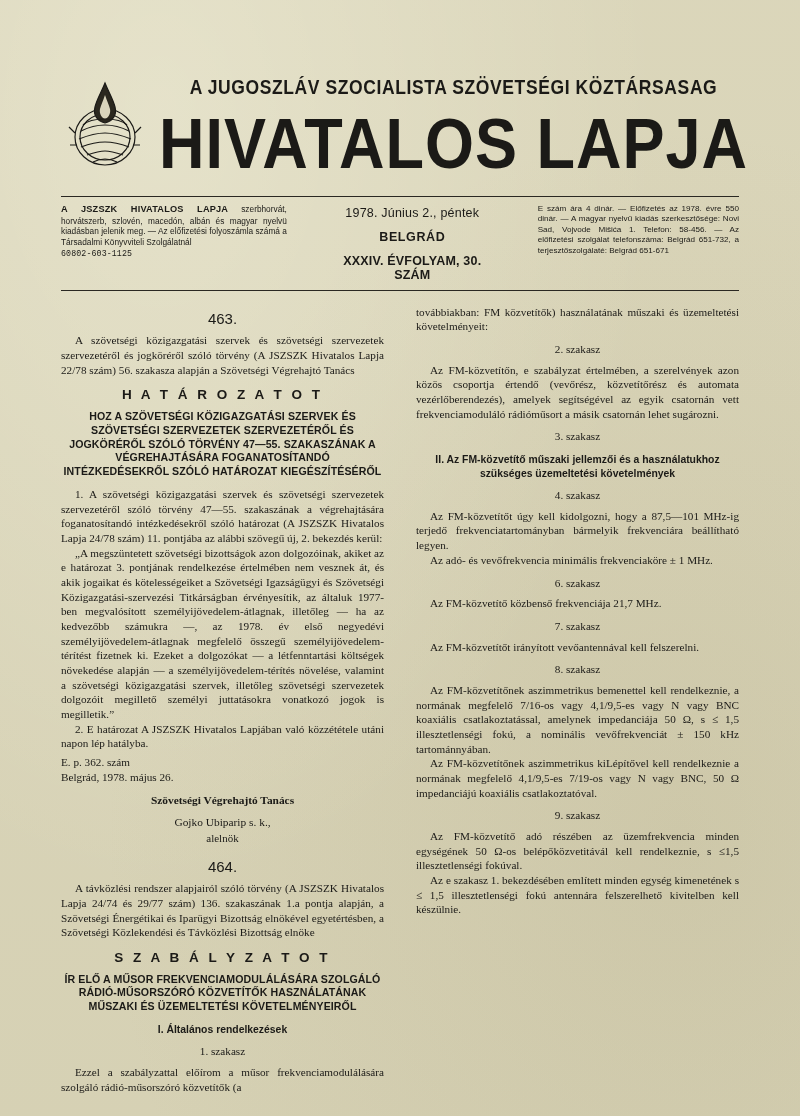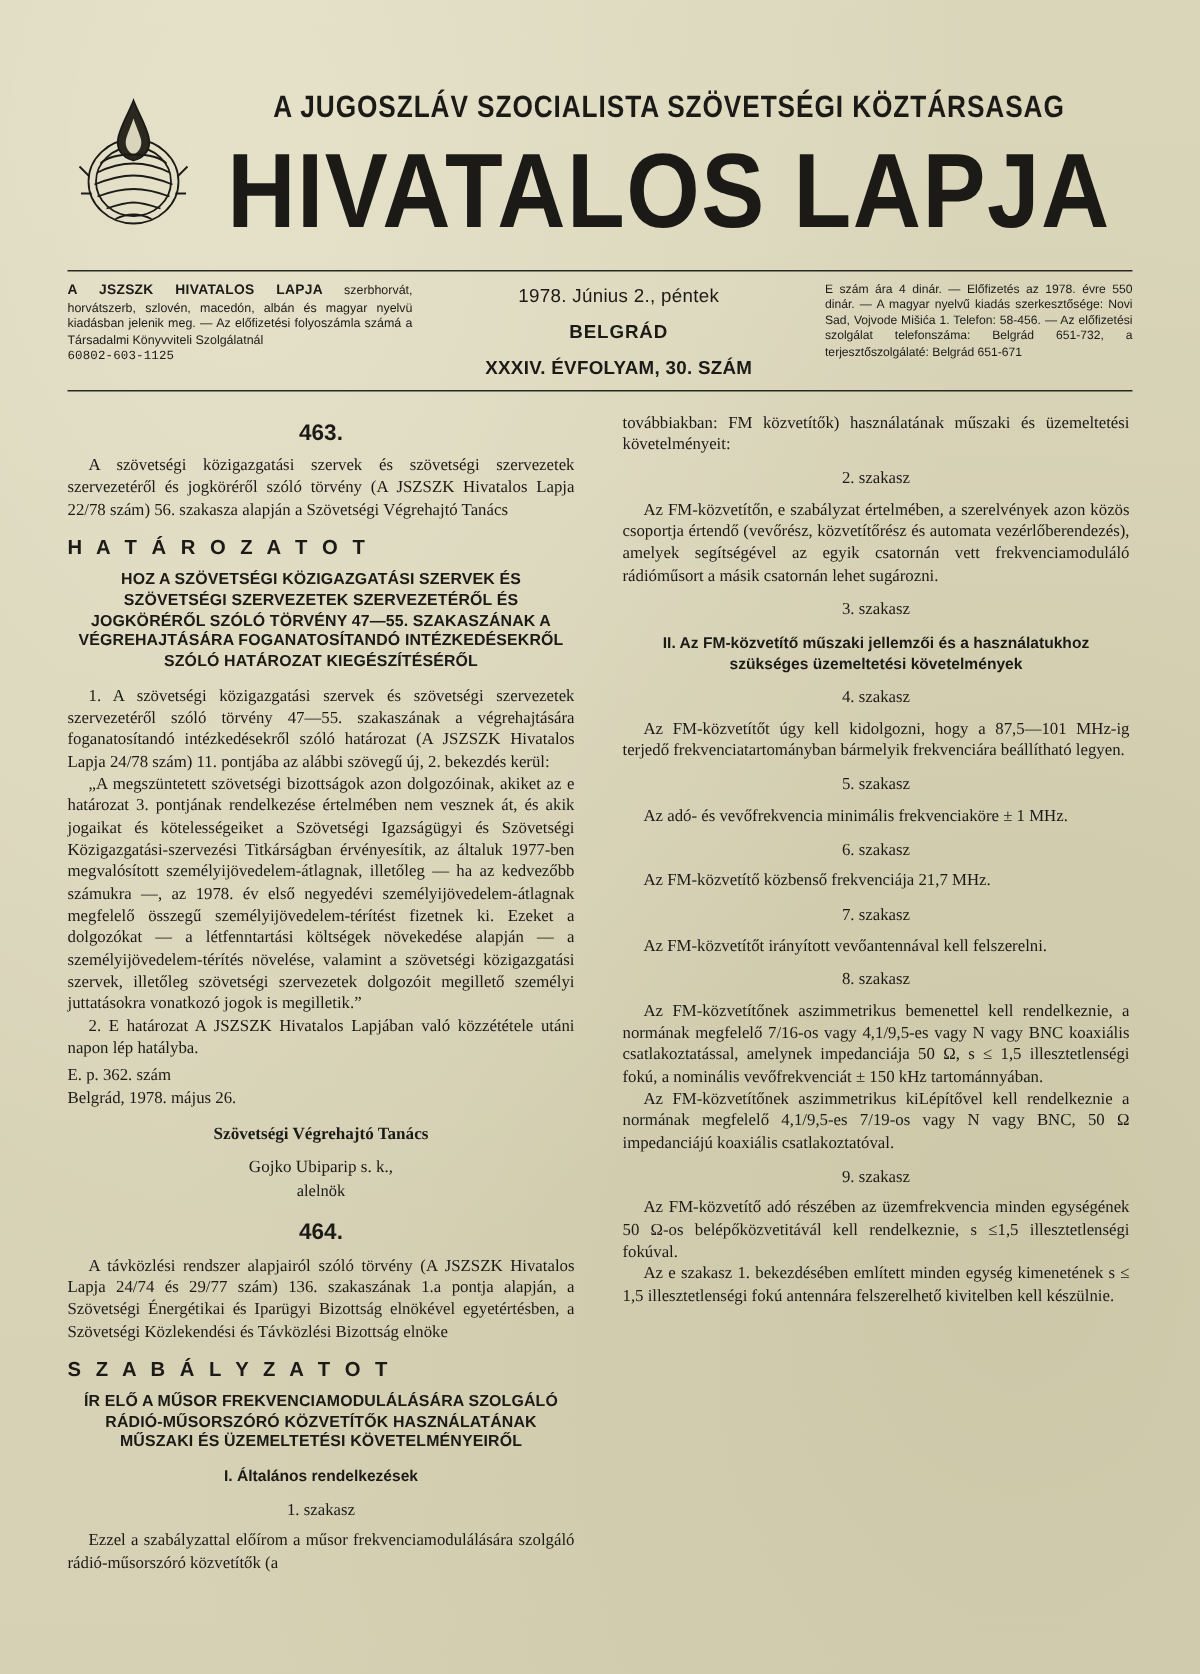--- a/index.html
+++ b/index.html
@@ -14,21 +14,21 @@
     color: #1b1a17;
     overflow: hidden;
   }
   .page {
     position: relative;
     width: 800px;
     height: 1116px;
     background: #dedab f;
     background: #dcd8bd;
     box-sizing: border-box;
-    padding: 1px;
+    padding: 17px;
   }
   
   .page::before {
     content: "";
     position: absolute;
     inset: 0;
     background:
       radial-gradient(ellipse at 20% 10%, rgba(255,255,240,0.30), rgba(255,255,240,0) 55%),
       radial-gradient(ellipse at 85% 75%, rgba(160,150,110,0.18), rgba(160,150,110,0) 60%),
       linear-gradient(180deg, rgba(215,208,178,0.25), rgba(200,193,160,0.30));
@@ -148,37 +148,37 @@
     width: 338px;
     font-size: 11.2px;
     line-height: 1.31;
     text-align: justify;
   }
   .col.left { padding-right: 14px; border-right: 0; }
   .col.right { padding-left: 18px; }
 
   .artnum {
     font-family: "Liberation Sans", sans-serif;
-    font-weight: bold;
+    font-weight: normal;
     font-size: 15px;
     text-align: center;
     margin: 4px 0 5px 0;
   }
   p {
     margin: 0 0 0 0;
     text-indent: 14px;
   }
   p.noind { text-indent: 0; }
 
   .doctype {
     font-family: "Liberation Sans", sans-serif;
     font-weight: bold;
     font-size: 13.5px;
     letter-spacing: 3px;
-    text-align: left;
+    text-align: center;
     margin: 9px 0 6px 0;
   }
   .doctitle {
     font-family: "Liberation Sans", sans-serif;
     font-weight: bold;
     font-size: 10.6px;
     line-height: 1.3;
     text-align: center;
     letter-spacing: 0.1px;
     margin: 0 0 8px 0;
@@ -293,21 +293,20 @@
       </div>
 
       <div class="col right">
         <p class="noind">továbbiakban: FM közvetítők) használatának műszaki és üzemeltetési követelményeit:</p>
         <div class="szakasz">2. szakasz</div>
         <p>Az FM-közvetítőn, e szabályzat értelmében, a szerelvények azon közös csoportja értendő (vevőrész, közvetítőrész és automata vezérlőberendezés), amelyek segítségével az egyik csatornán vett frekvenciamoduláló rádióműsort a másik csatornán lehet sugározni.</p>
         <div class="szakasz">3. szakasz</div>
         <div class="secthead">II. Az FM-közvetítő műszaki jellemzői és a használatukhoz szükséges üzemeltetési követelmények</div>
         <div class="szakasz">4. szakasz</div>
         <p>Az FM-közvetítőt úgy kell kidolgozni, hogy a 87,5—101 MHz-ig terjedő frekvenciatartományban bármelyik frekvenciára beállítható legyen.</p>
-        <div class="szakasz">5. szakasz</div>
         <p>Az adó- és vevőfrekvencia minimális frekvenciaköre ± 1 MHz.</p>
         <div class="szakasz">6. szakasz</div>
         <p>Az FM-közvetítő közbenső frekvenciája 21,7 MHz.</p>
         <div class="szakasz">7. szakasz</div>
         <p>Az FM-közvetítőt irányított vevőantennával kell felszerelni.</p>
         <div class="szakasz">8. szakasz</div>
         <p>Az FM-közvetítőnek aszimmetrikus bemenettel kell rendelkeznie, a normának megfelelő 7/16-os vagy 4,1/9,5-es vagy N vagy BNC koaxiális csatlakoztatással, amelynek impedanciája 50 Ω, s ≤ 1,5 illesztetlenségi fokú, a nominális vevőfrekvenciát ± 150 kHz tartománnyában.</p>
         <p>Az FM-közvetítőnek aszimmetrikus kiLépítővel kell rendelkeznie a normának megfelelő 4,1/9,5-es 7/19-os vagy N vagy BNC, 50 Ω impedanciájú koaxiális csatlakoztatóval.</p>
         <div class="szakasz">9. szakasz</div>
         <p>Az FM-közvetítő adó részében az üzemfrekvencia minden egységének 50 Ω-os belépőközvetitávál kell rendelkeznie, s ≤1,5 illesztetlenségi fokúval.</p>

